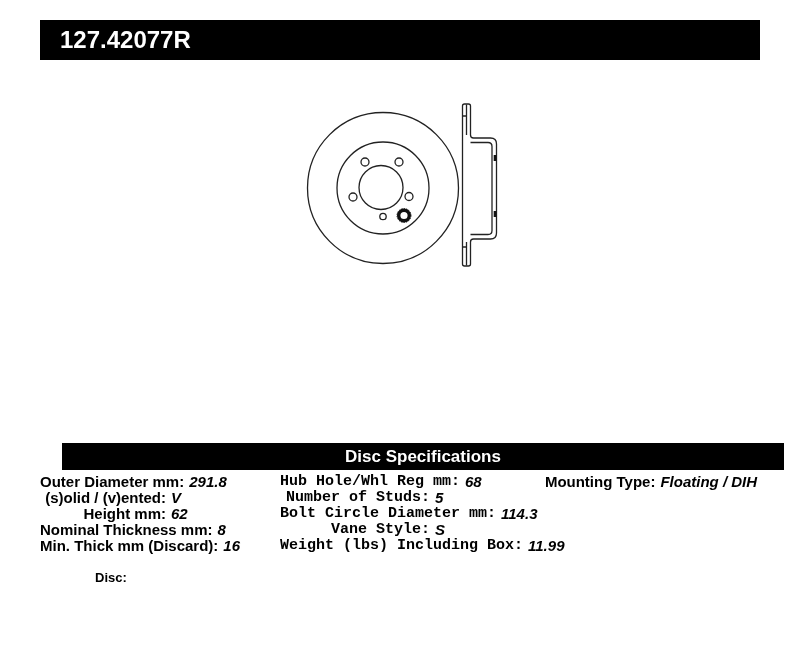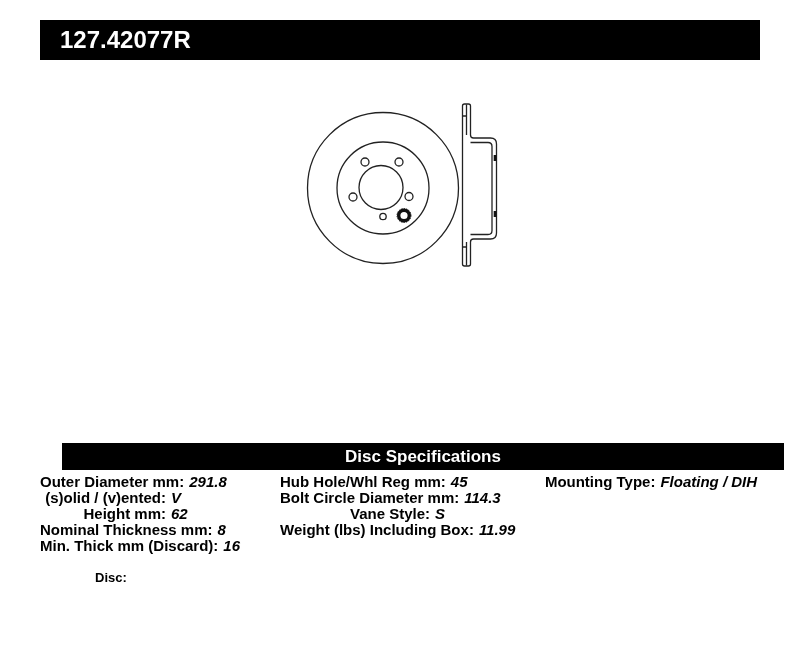--- a/index.html
+++ b/index.html
@@ -52,21 +52,21 @@
     font-weight: bold;
     line-height: 15.9px;
     white-space: nowrap;
   }
   .speccol .specrow { display: flex; }
   .speccol .lbl { text-align: right; }
   .speccol .val { margin-left: 5px; text-align: left; font-style: italic; }
   .col1 { left: 40px; width: 240px; }
   .col1 .lbl { flex: 0 0 126px; }
   .col2 { left: 280px; width: 250px; }
-  .col2 .lbl { flex: 0 0 150px; }
+  .col2 .lbl { flex: 0 0 150px; font-family: Liberation Mono, monospace; }
   .col3 { left: 540px; width: 222px; }
   .col3 .specrow { justify-content: center; }
   .note {
     position: absolute;
     left: 95px; top: 570px;
     font-weight: bold;
     font-size: 13px;
   }
   svg .ln { stroke: #222222; stroke-width: 1.3; fill: none; }
   svg .lnw { stroke: #222222; stroke-width: 1.3; fill: #ffffff; }
@@ -132,21 +132,25 @@
     </div>
     <div class="specrow">
       <span class="lbl">Min. Thick mm (Discard):</span>
       <span class="val">16</span>
     </div>
   </div>
 
   <div class="speccol col2">
     <div class="specrow">
       <span class="lbl">Hub Hole/Whl Reg mm:</span>
-      <span class="val">45</span>
+      <span class="val">68</span>
+    </div>
+    <div class="specrow">
+      <span class="lbl">Number of Studs:</span>
+      <span class="val">5</span>
     </div>
     <div class="specrow">
       <span class="lbl">Bolt Circle Diameter mm:</span>
       <span class="val">114.3</span>
     </div>
     <div class="specrow">
       <span class="lbl">Vane Style:</span>
       <span class="val">S</span>
     </div>
     <div class="specrow">

